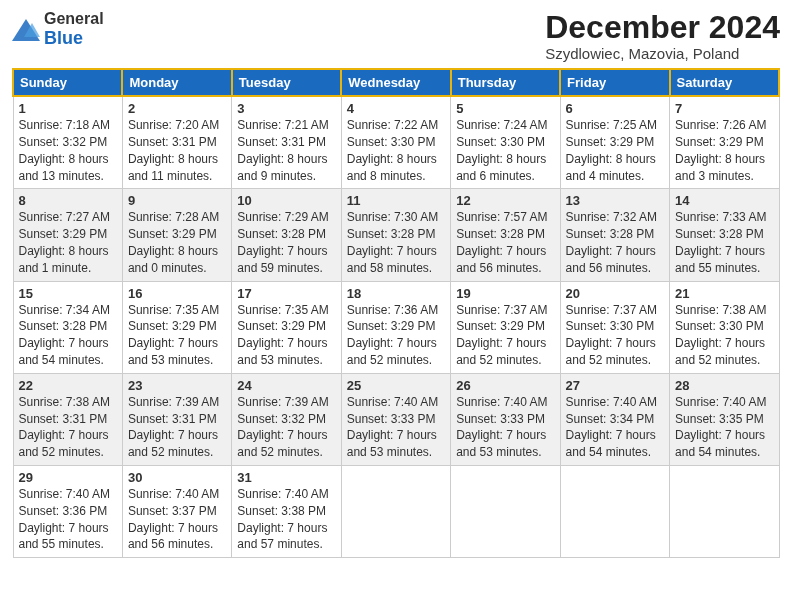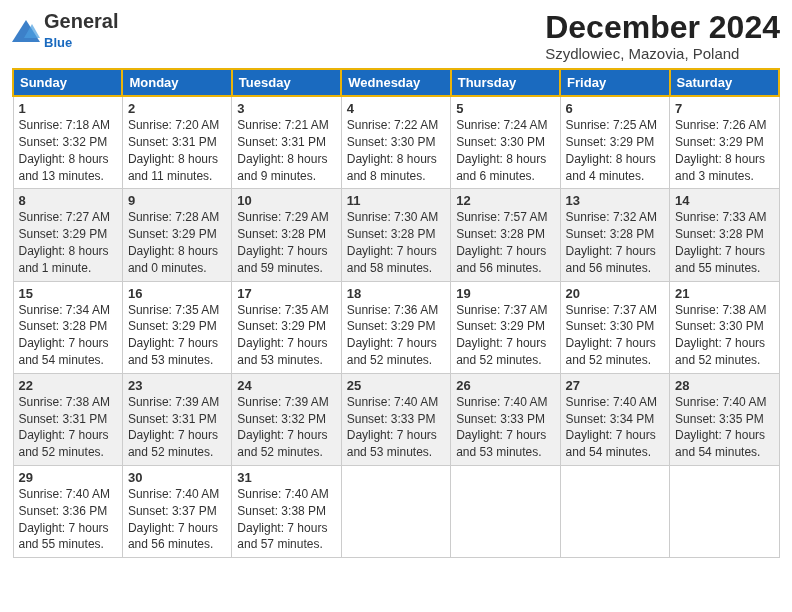--- a/index.html
+++ b/index.html
@@ -90,22 +90,22 @@
 <body>
 
 <div class="container">
   <div class="header-row">
     <div class="logo">
       <svg class="logo-icon" viewBox="0 0 28 22" xmlns="http://www.w3.org/2000/svg">
         <polygon points="14,0 28,22 0,22" fill="#1a6abf" opacity="0.85"></polygon>
         <polygon points="20,4 28,18 12,18" fill="#4a9edf" opacity="0.7"></polygon>
       </svg>
       <div>
-        <span style="font-size:20px;font-weight:bold;color:#333;">General</span><br>
-        <span style="font-size:13px;font-weight:bold;color:#1a6abf;">Blue</span>
+        <span style="font-size:16px;font-weight:bold;color:#333;">General</span><br>
+        <span style="font-size:18px;font-weight:bold;color:#1a6abf;">Blue</span>
       </div>
     </div>
     <div class="title-block">
       <div class="month-title">December 2024</div>
       <div class="location-title">Szydlowiec, Mazovia, Poland</div>
     </div>
   </div>
 
   <table class="calendar">
     <thead>

